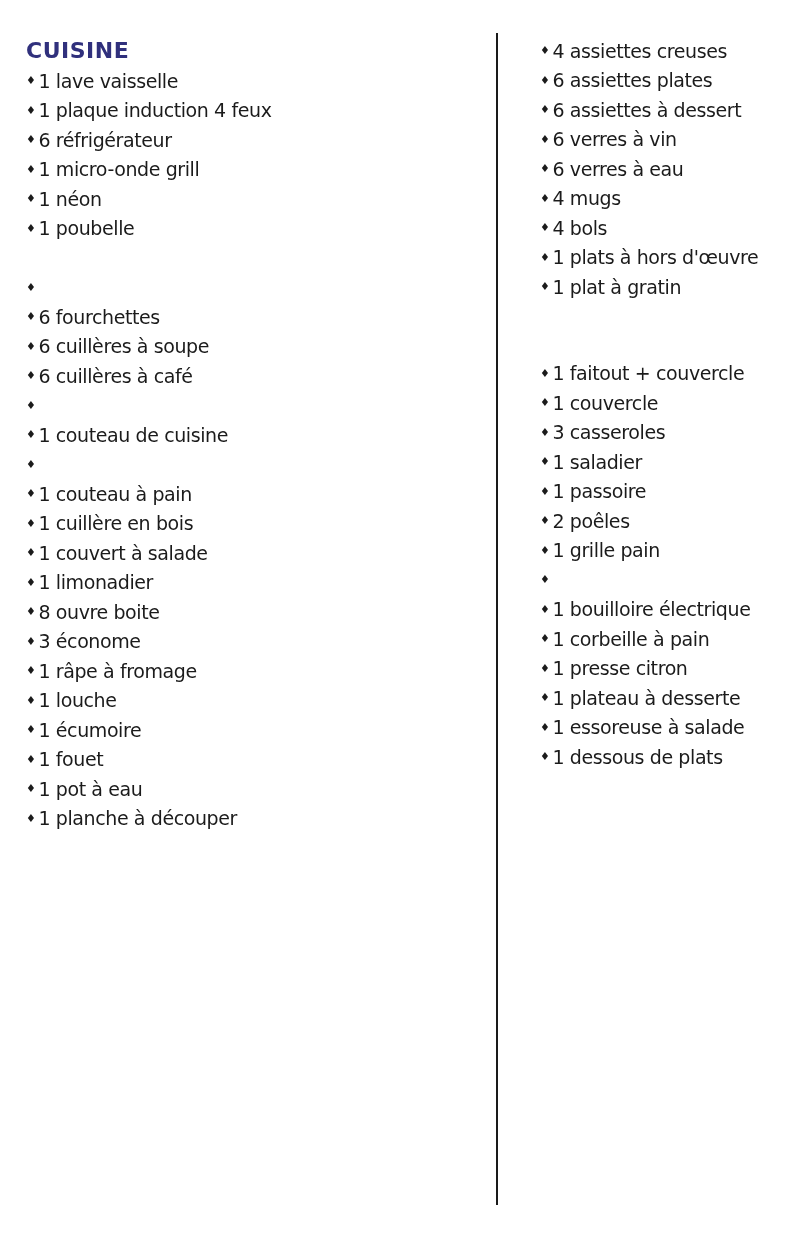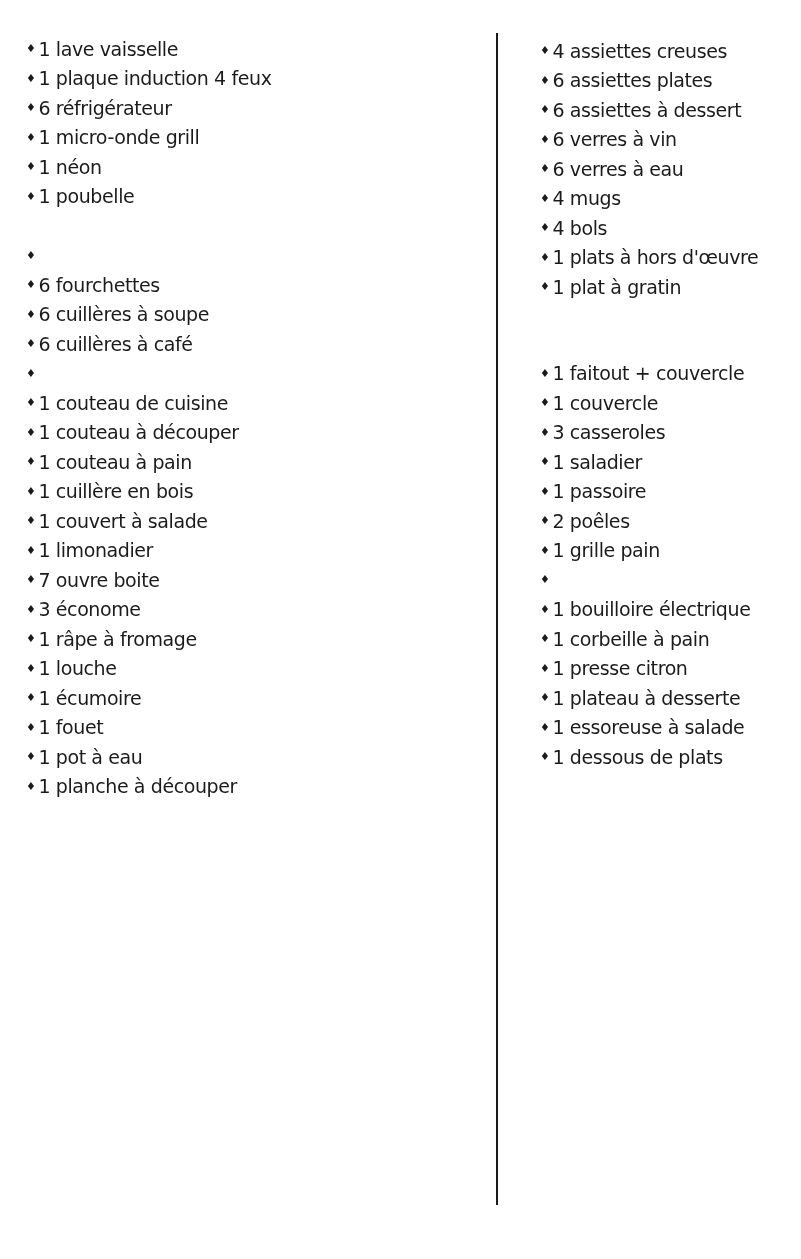--- a/index.html
+++ b/index.html
@@ -65,20 +65,21 @@
   }
   .spacer-1 { height: 29.5px; }
   .spacer-2 { height: 57px; }
 </style>
 </head>
 <body>
 
 <div class="page">
 
   <div class="col-left">
+    <div class="doc-title">CUISINE</div>
     <div>
         <div class="item">
           <span class="bullet">♦</span>
           <span>1 lave vaisselle</span>
         </div>
         <div class="item">
           <span class="bullet">♦</span>
           <span>1 plaque induction 4 feux</span>
         </div>
         <div class="item">
@@ -117,41 +118,40 @@
         </div>
         <div class="item">
           <span class="bullet">♦</span>
         </div>
         <div class="item">
           <span class="bullet">♦</span>
           <span>1 couteau de cuisine</span>
         </div>
         <div class="item">
           <span class="bullet">♦</span>
-          <span>1 couteau à découper</span>
         </div>
         <div class="item">
           <span class="bullet">♦</span>
           <span>1 couteau à pain</span>
         </div>
         <div class="item">
           <span class="bullet">♦</span>
           <span>1 cuillère en bois</span>
         </div>
         <div class="item">
           <span class="bullet">♦</span>
           <span>1 couvert à salade</span>
         </div>
         <div class="item">
           <span class="bullet">♦</span>
           <span>1 limonadier</span>
         </div>
         <div class="item">
           <span class="bullet">♦</span>
-          <span>7 ouvre boite</span>
+          <span>8 ouvre boite</span>
         </div>
         <div class="item">
           <span class="bullet">♦</span>
           <span>3 économe</span>
         </div>
         <div class="item">
           <span class="bullet">♦</span>
           <span>1 râpe à fromage</span>
         </div>
         <div class="item">

